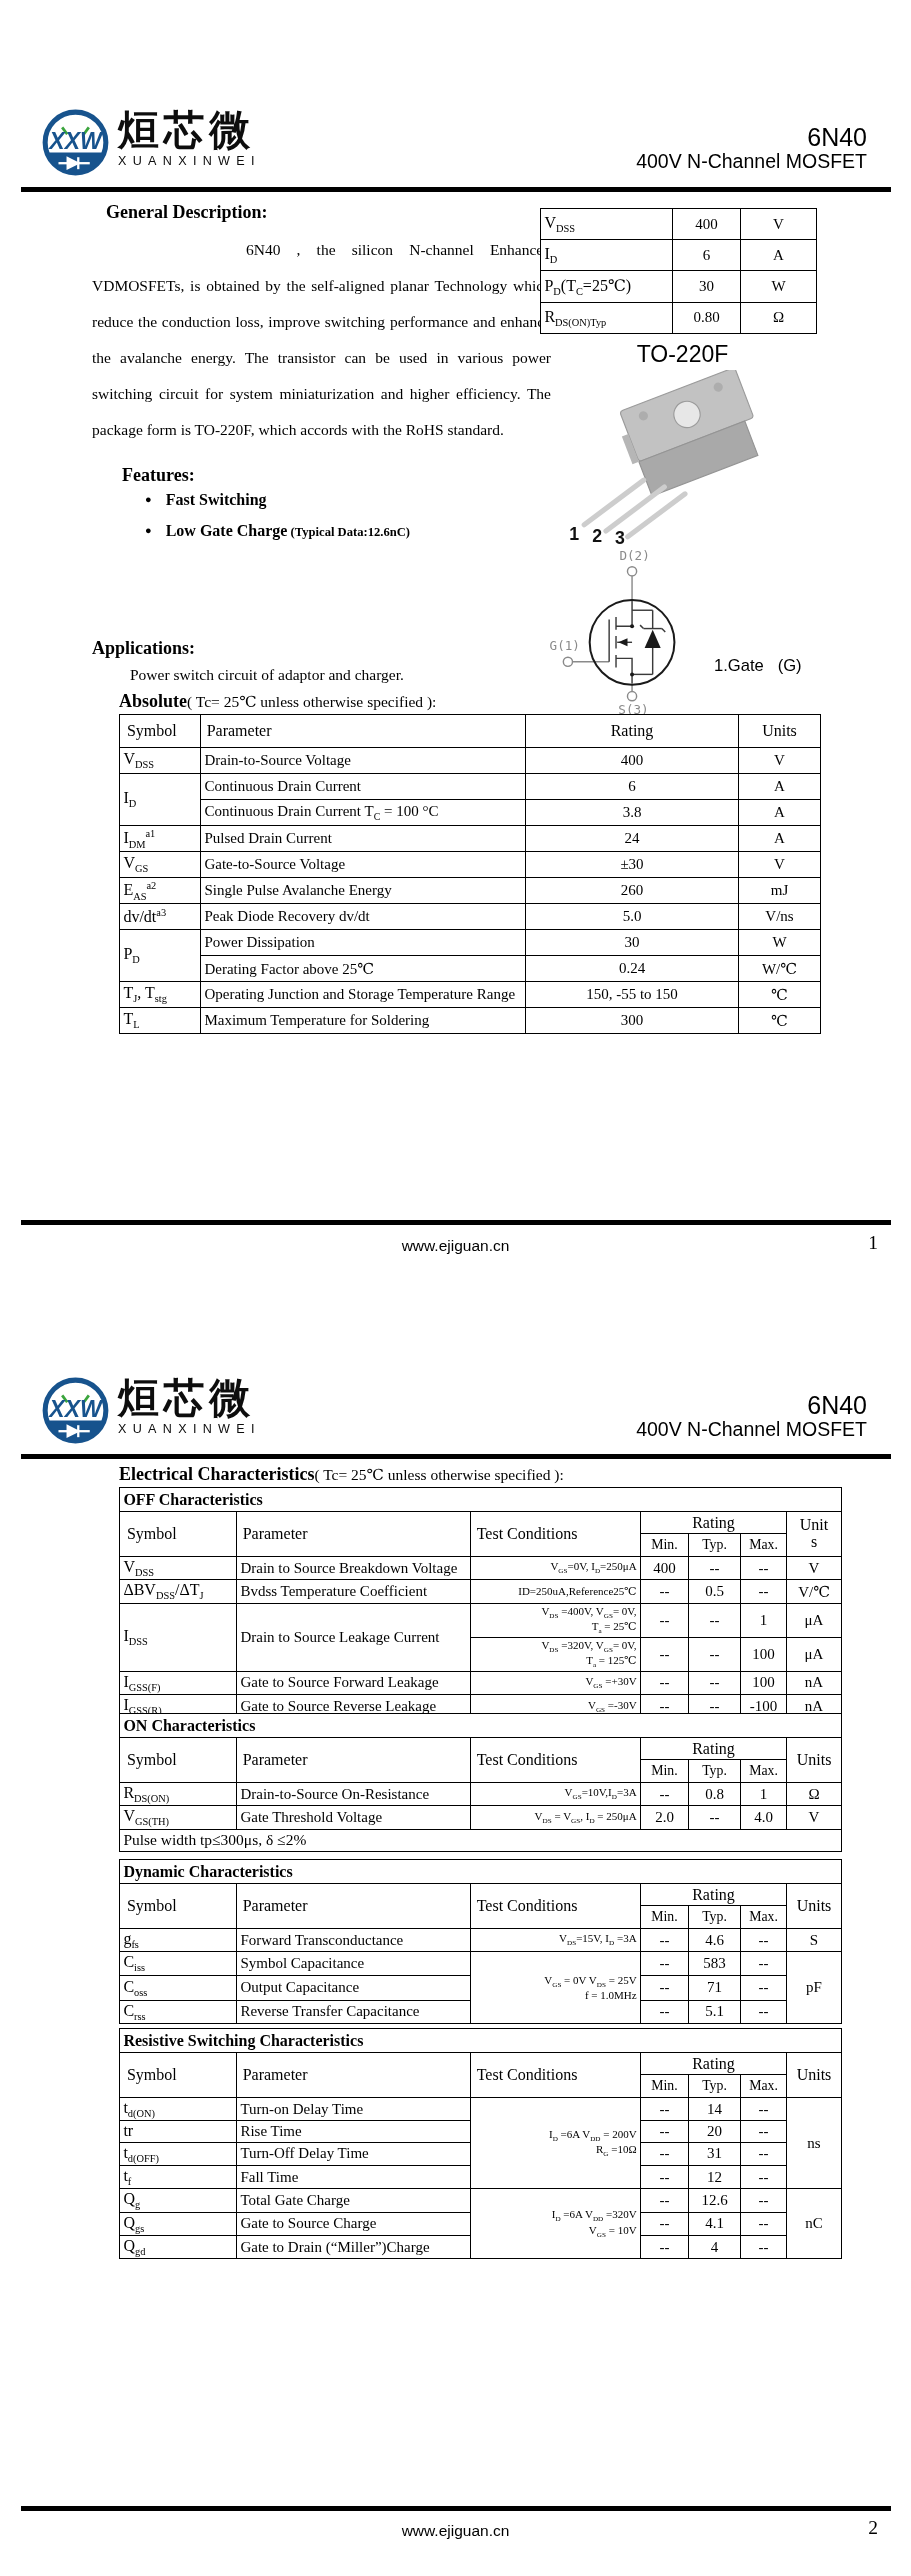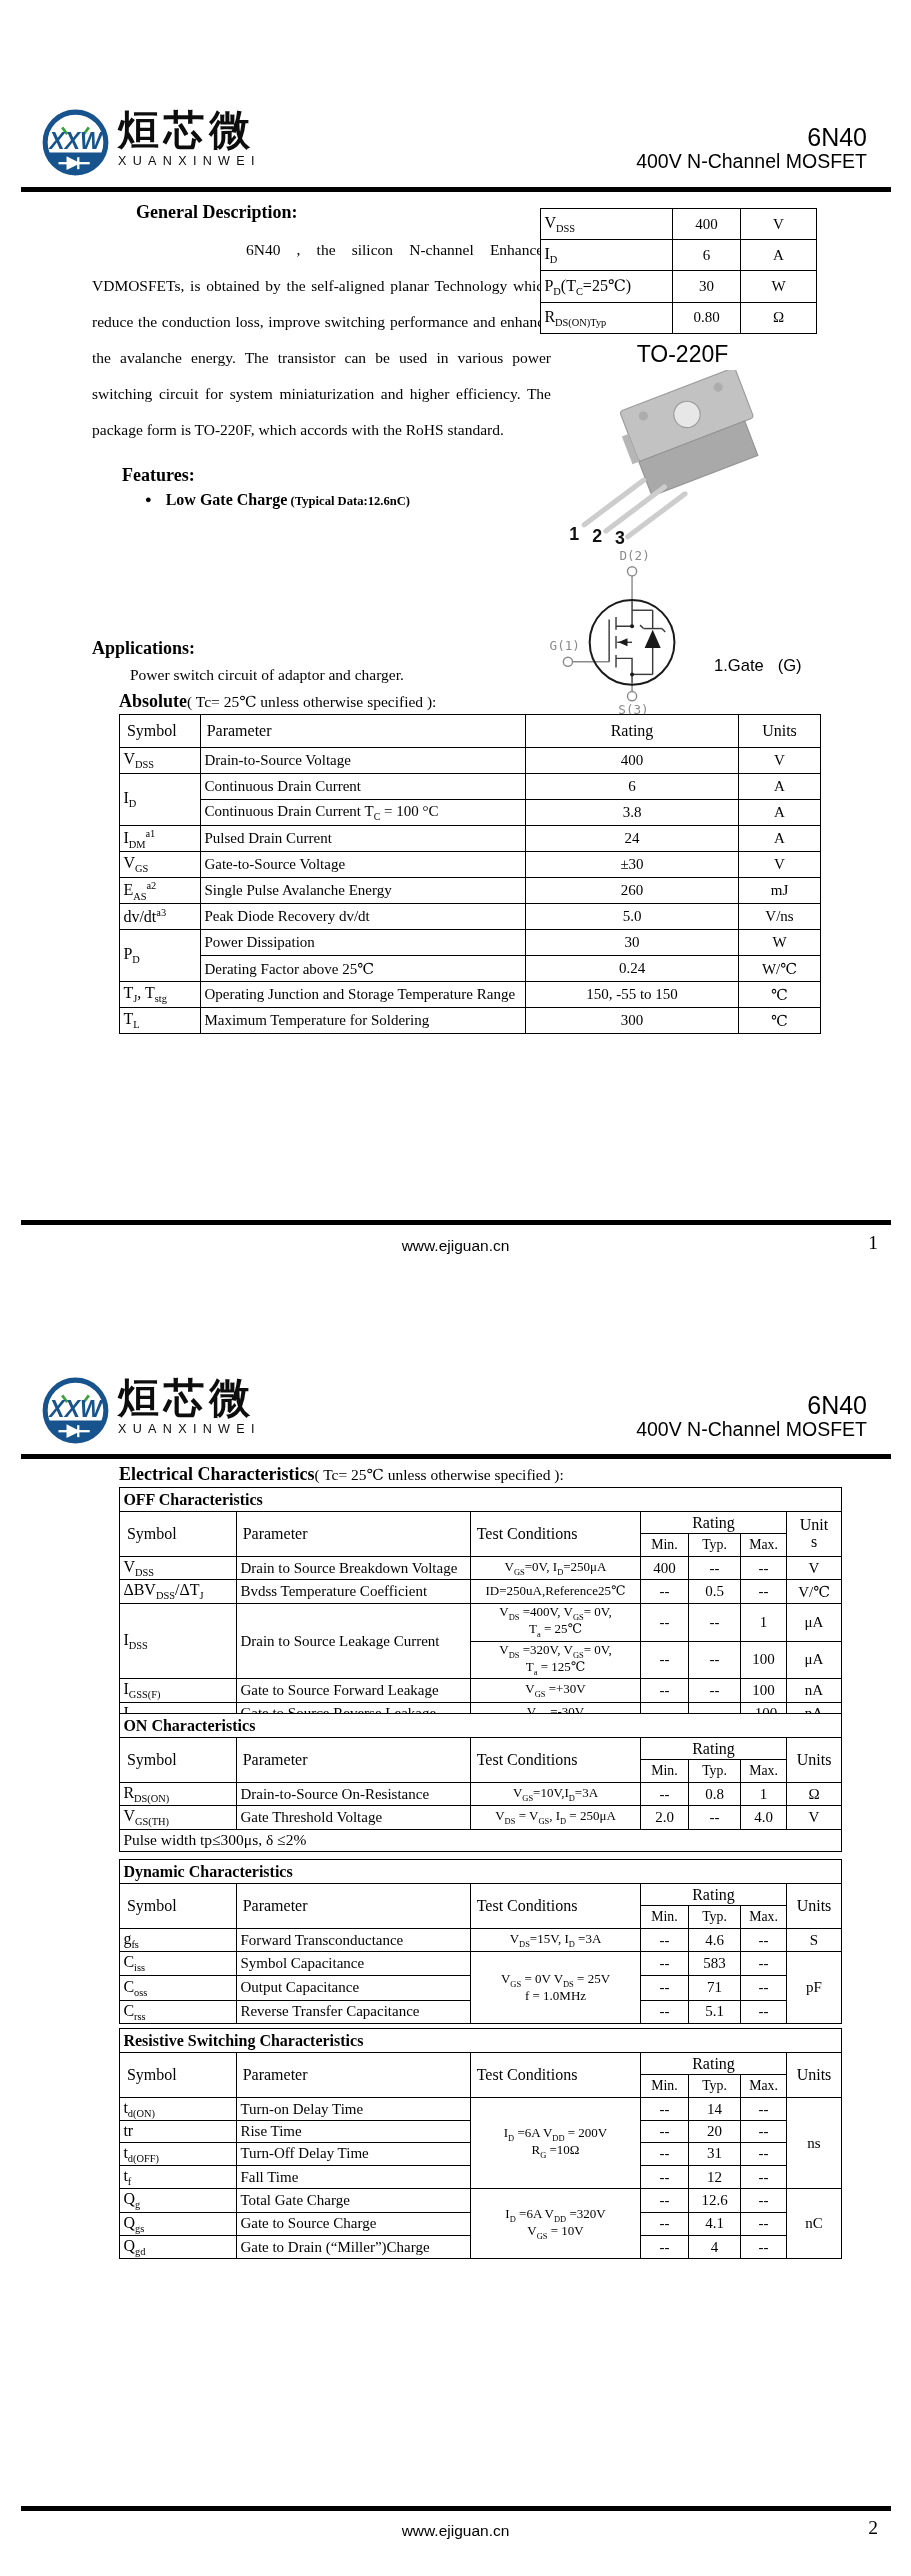--- a/index.html
+++ b/index.html
@@ -30,21 +30,21 @@
   .feat .note{font-size:12.6px;}
 
   
   table{border-collapse:collapse;table-layout:fixed;background:#fff;}
   .tbl{position:absolute;border:1.7px solid #000;}
   .tbl td,.tbl th{border:1.1px solid #000;font-weight:normal;padding:1.1px 3.4px;overflow:hidden;}
   .sec-title{font-weight:bold !important;font-size:16px;text-align:left;padding-left:6.9px;}
   .colhdr{font-size:16px;text-align:center;}
   .sym{text-align:left;font-size:16px;padding-left:6.9px;}
   .param{text-align:left;font-size:15px;padding-left:5.7px;}
-  .test{text-align:center;font-size:13px;line-height:1.15;padding-left:4.6px;white-space:pre-line;}
+  .test{text-align:right;font-size:11px;line-height:1.15;padding-left:4.6px;white-space:pre-line;}
   .num{text-align:center;font-size:15px;}
   .unitcell{text-align:center;font-size:15px;}
   .notecell{text-align:left;font-size:15.5px;padding-left:6.9px;}
   .unitwrap{white-space:pre-line;line-height:1.05;}
   sub{font-size:65%;}
   sup{font-size:65%;}
 
   
   .sumtbl td{height:28px;}
 
@@ -80,21 +80,21 @@
       <div class="brand-cjk">烜芯微</div>
       <div class="brand-latin">XUANXINWEI</div>
     </div>
   </div>
   <div class="pn" style="top:124px;">
     <div class="pn-big">6N40</div>
     <div class="pn-sub">400V N-Channel MOSFET</div>
   </div>
   <div class="rule" style="top:187px;"></div>
 
-  <div class="abs h1" style="left:136px;top:202px;text-align:center;">General Description:</div>
+  <div class="abs h1" style="left:106px;top:202px;text-align:center;">General Description:</div>
   <div class="abs para" style="left:92px;top:232px;">6N40 , the silicon N-channel Enhanced VDMOSFETs, is obtained by the self-aligned planar Technology which reduce the conduction loss, improve switching performance and enhance the avalanche energy. The transistor can be used in various power switching circuit for system miniaturization and higher efficiency. The package form is TO-220F, which accords with the RoHS standard.</div>
 
   <table class="tbl sumtbl" style="left:540px;top:208px;width:276px;">
     <colgroup>
         <col style="width:132px">
         <col style="width:68px">
         <col style="width:76px">
       </colgroup>
     <tbody>
         <tr>
@@ -181,20 +181,21 @@
   </svg>
 
   <div class="abs legend" style="left:714px;top:596px;">
     <div>1.Gate   (G)</div>
     <div>2.Drain   (D)</div>
     <div>3.Source (S)</div>
   </div>
 
   <div class="abs h1" style="left:122px;top:465px;">Features:</div>
   <ul class="feat abs" style="left:145px;top:491px;">
+    <li><span>Fast Switching</span><span class="note"></span></li>
     <li><span>Low Gate Charge</span><span class="note">  (Typical Data:12.6nC)</span></li>
   </ul>
 
   <div class="abs h1" style="left:92px;top:638px;">Applications:</div>
   <div class="abs apps-body" style="left:130px;top:666px;">Power switch circuit of adaptor and charger.</div>
 
   <div class="abs h1" style="left:119px;top:691px;">
     <span>Absolute</span><span class="rest">( Tc= 25℃  unless otherwise specified ):</span>
   </div>
 

